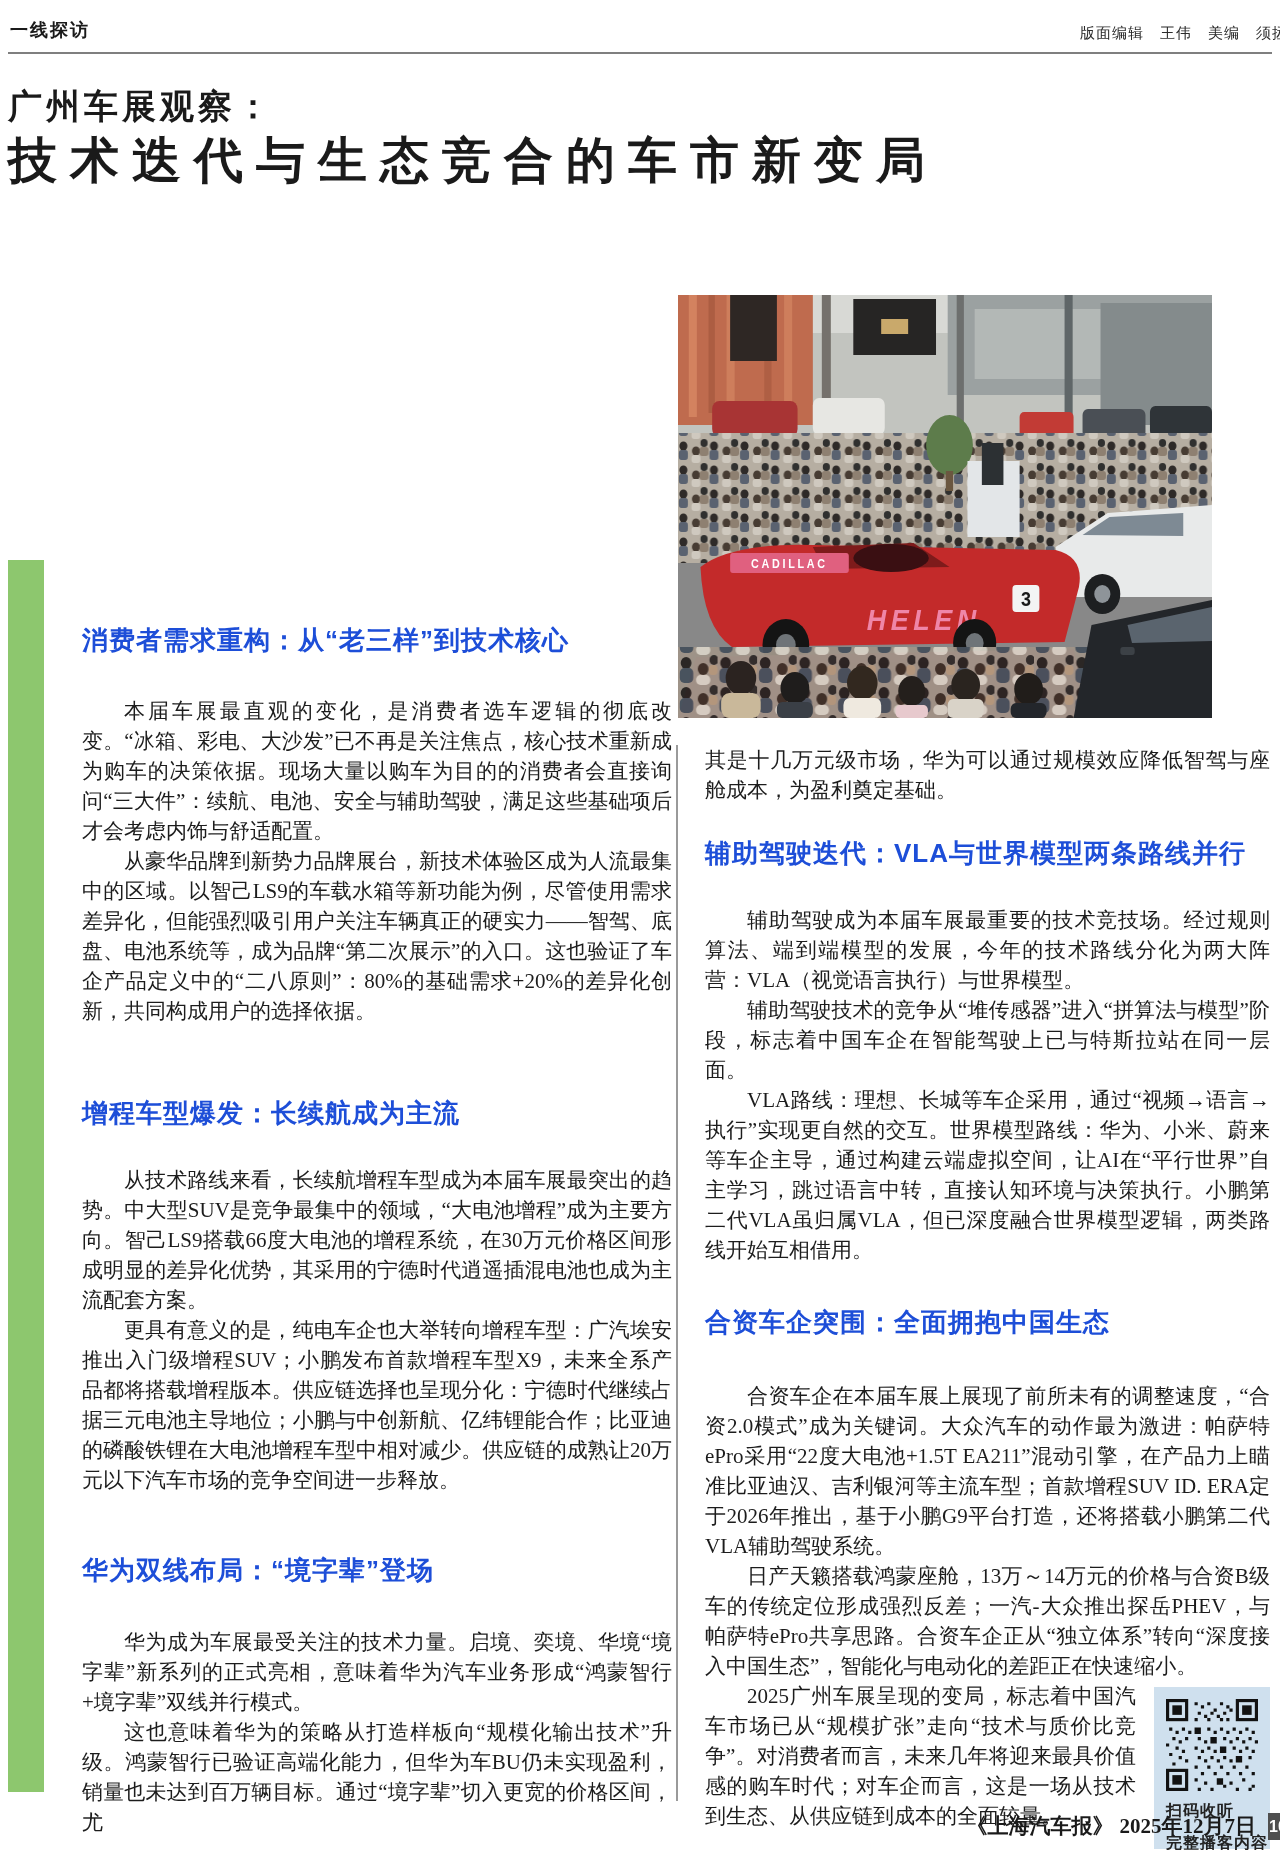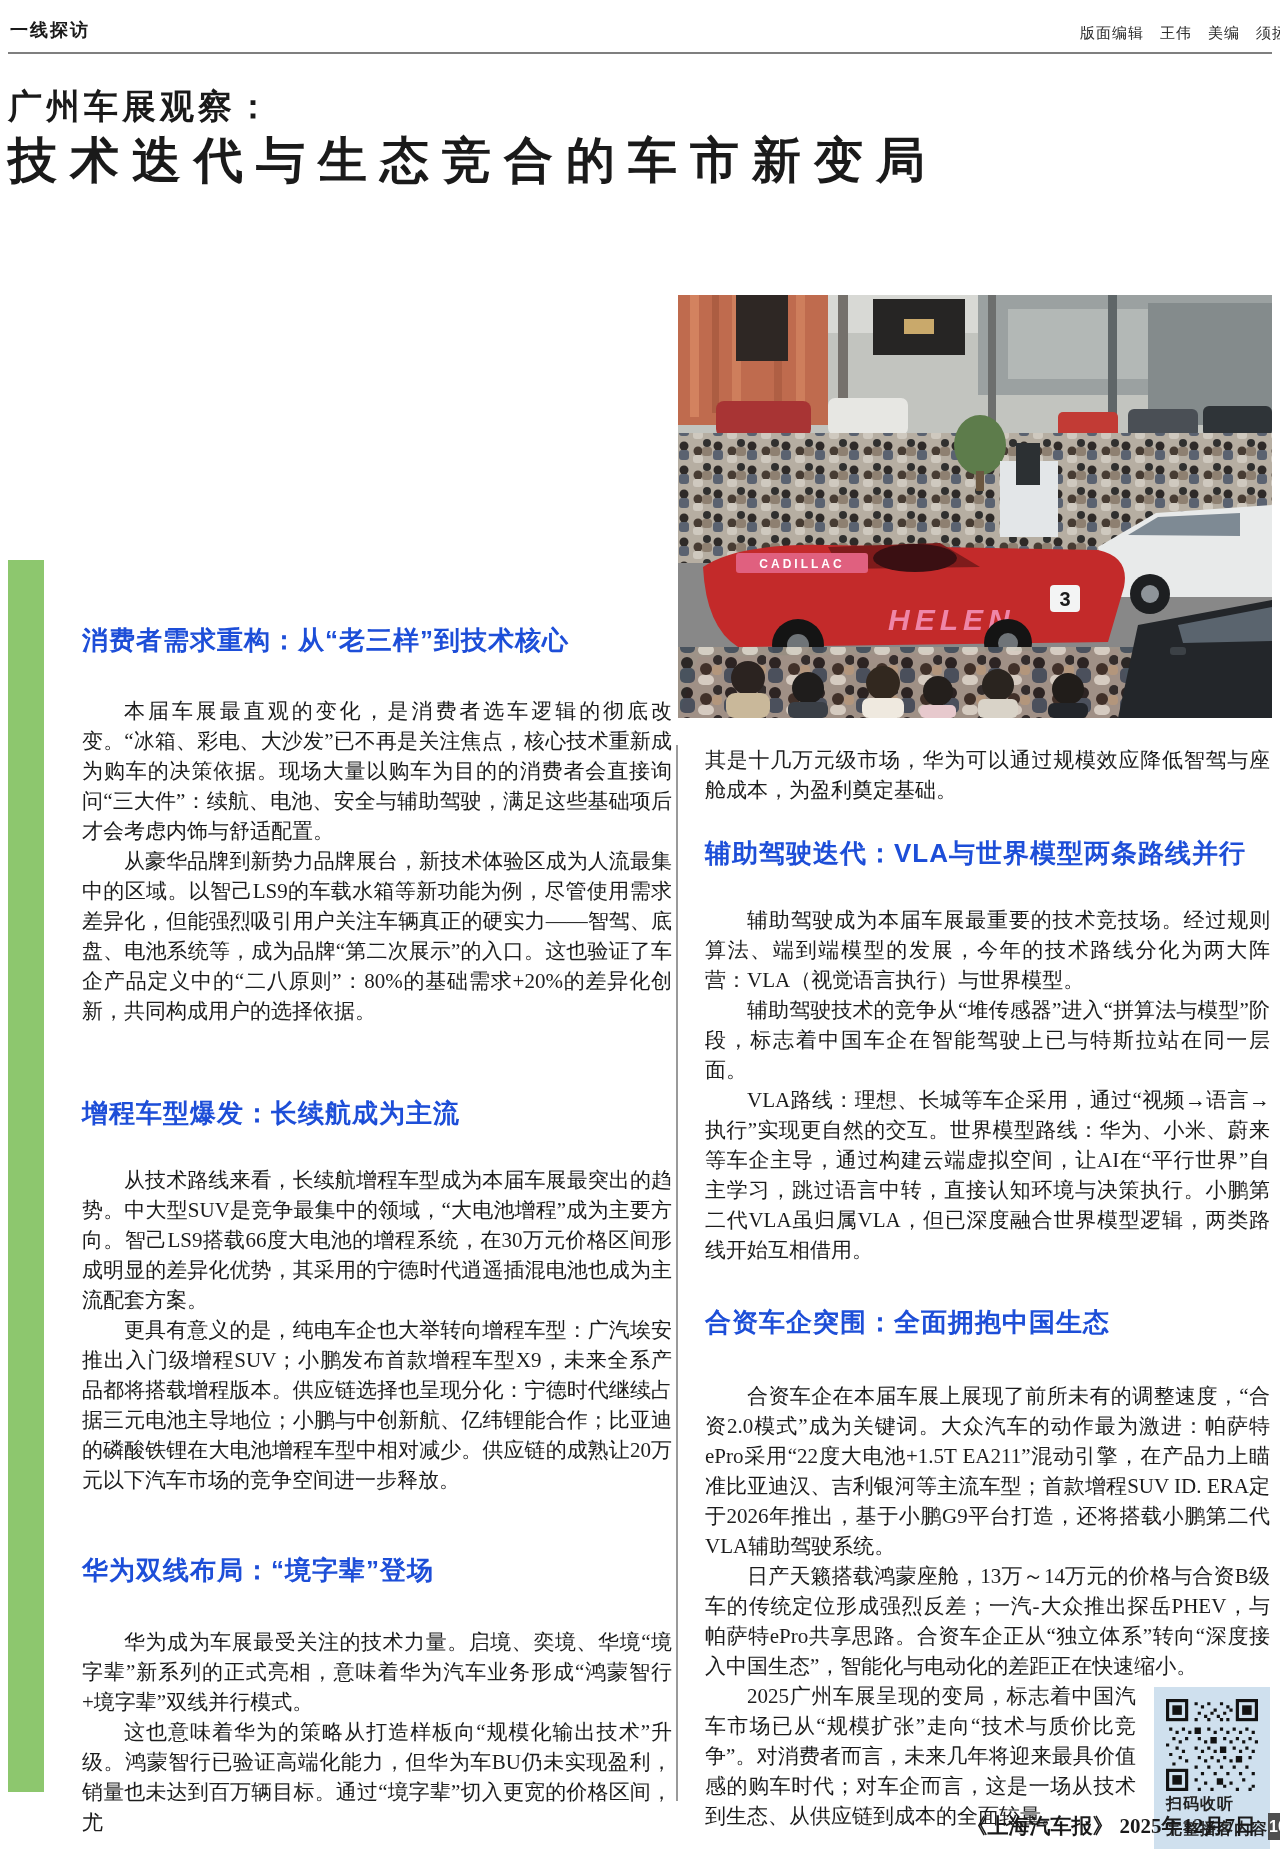--- a/index.html
+++ b/index.html
@@ -19,21 +19,21 @@
   
   .intro{left:8px;top:333px;width:662px;height:227px;background:#d9e6f1;box-sizing:border-box;
          padding:24px 34px 0 34px;}
   .byline{font-size:21px;font-weight:bold;}
   .byline .name{margin-left:30px;}
   .intro-p{margin:22px 0 0 0;font-size:21px;line-height:37px;text-indent:2em;text-align:justify;font-weight:500;}
 
   
   .greenbar{left:8px;top:560px;width:36px;height:1232px;background:#8dc76e;}
   .vdivider{left:676px;top:745px;width:2px;height:1056px;background:#9a9a9a;}
-  .photo-box{left:678px;top:295px;width:594px;height:423px;background:#888;}
+  .photo-box{left:678px;top:295px;width:534px;height:423px;background:#888;}
   .photo-box svg{display:block;width:100%;height:100%;}
 
   
   .col{font-family:"Liberation Serif",serif;color:#1c1c1c;}
   .col-left{left:82px;top:623px;width:590px;}
   .col-right{left:705px;top:745px;width:565px;}
   .col h2{font-family:"Liberation Sans",sans-serif;font-size:26px;font-weight:bold;color:#1d4ed8;
           margin:0;letter-spacing:1px;}
   .col p{margin:0;font-size:21px;line-height:30px;text-align:justify;text-indent:2em;}
   .col p.noindent{text-indent:0;}
@@ -41,21 +41,21 @@
   .h-mid{margin:70px 0 34px 0 !important;}
   .h-third{margin:58px 0 39px 0 !important;}
   .h-r1{margin:31px 0 34px 0 !important;}
   .h-r2{margin:40px 0 41px 0 !important;}
 
   
   .qr-box{float:right;width:116px;height:162px;background:#cfe0ee;margin:6px 0 4px 18px;
           box-sizing:border-box;padding:12px 0 0 12px;}
   .qr-box svg{display:block;width:92px;height:92px;background:#cfe0ee;}
   .qr-caption{font-family:"Liberation Serif",serif;font-weight:bold;font-size:16px;line-height:25px;
-              color:#222;letter-spacing:1px;}
+              color:#222;margin-top:7px;letter-spacing:1px;}
 
   
   .footer{right:8px;top:1812px;display:flex;align-items:center;
           font-family:"Liberation Serif",serif;font-weight:bold;font-size:21px;color:#1a1a1a;}
   .footer .date{margin-left:6px;}
   .page-badge{display:inline-block;width:20px;height:27px;background:#4f4f4f;color:#fff;
               font-family:"Liberation Sans",sans-serif;font-size:16px;line-height:27px;font-weight:bold;
               text-align:center;margin-left:12px;}
 </style>
 </head>

